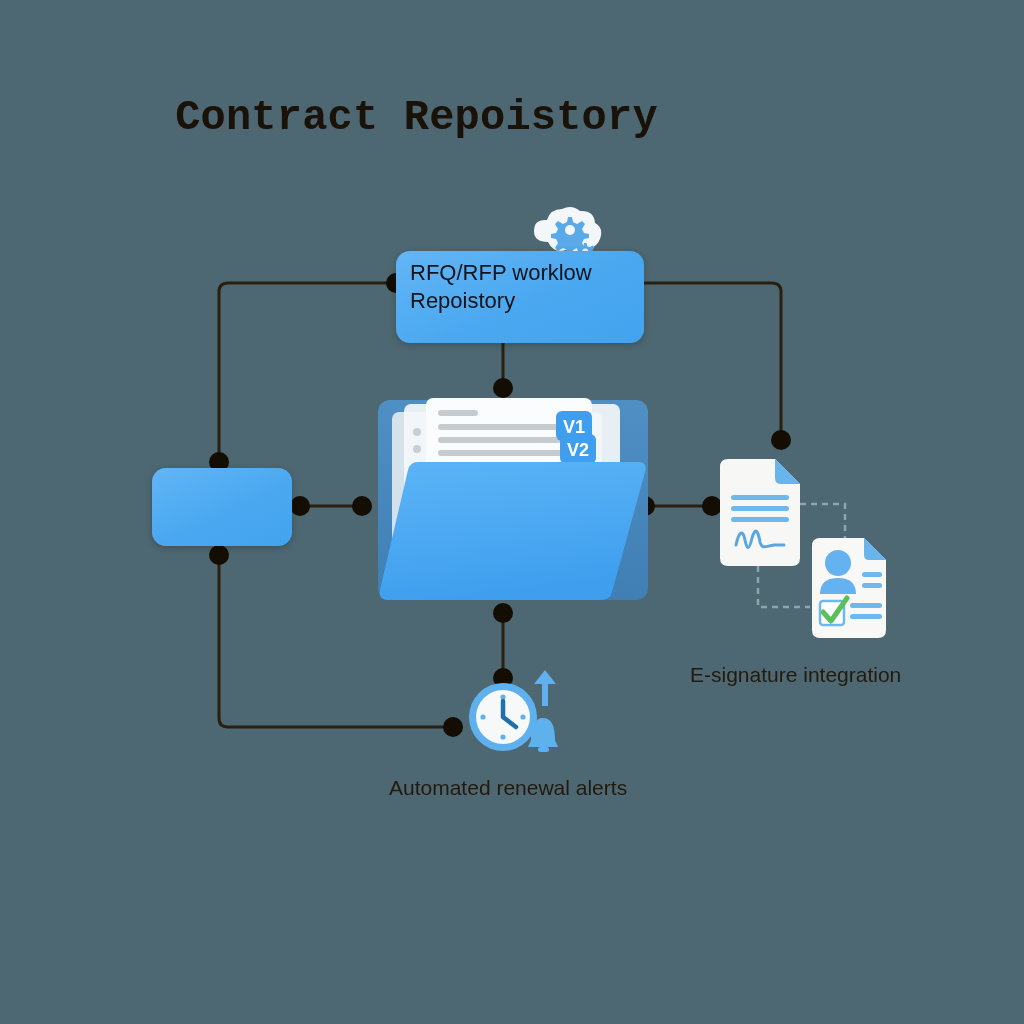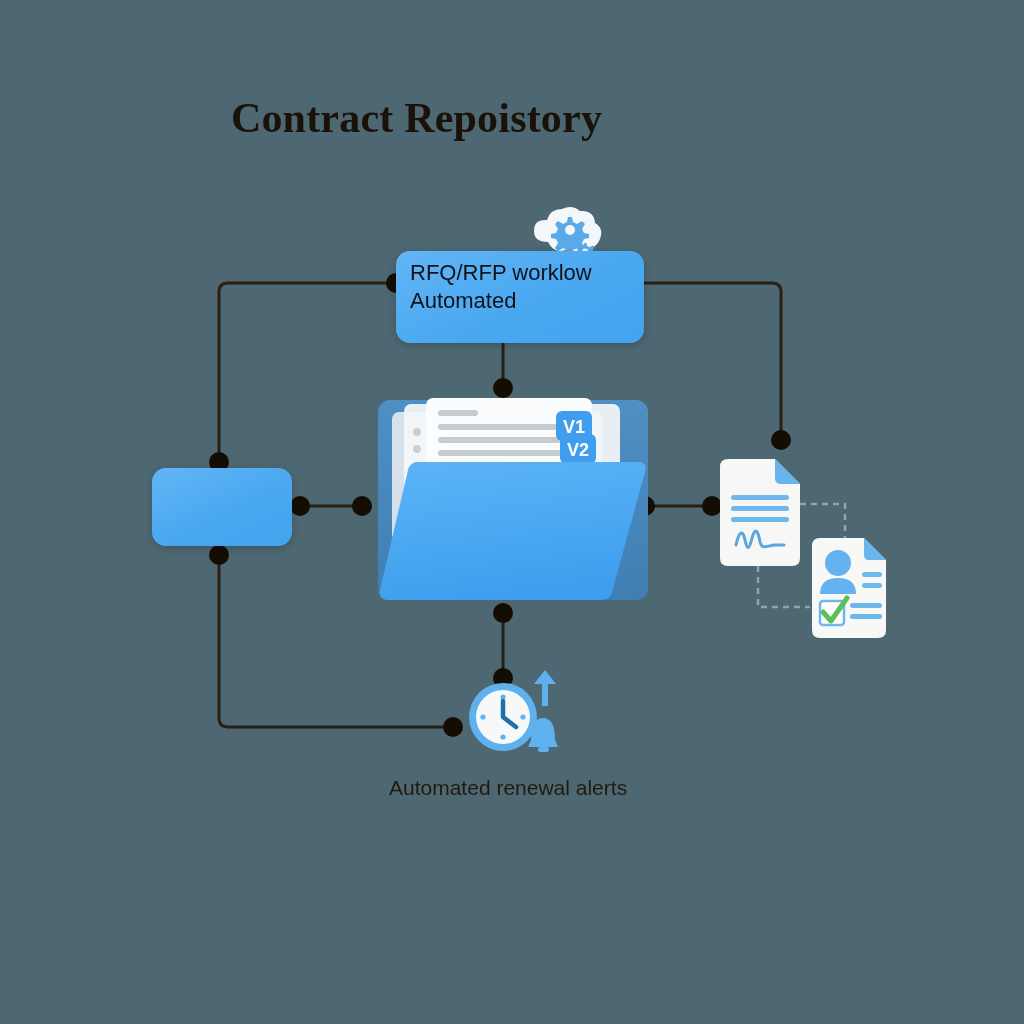--- a/index.html
+++ b/index.html
@@ -24,21 +24,21 @@
   .title {
     position: absolute;
     left: 0;
     top: 94px;
     width: 833px;
     text-align: center;
     font-size: 42px;
     font-weight: bold;
     color: #1a1208;
     letter-spacing: 0.2px;
-    font-family: Liberation Serif, serif;
+    font-family: Liberation Mono, monospace;
   }
   .node-box {
     position: absolute;
     border-radius: 14px;
     background: linear-gradient(155deg, #63b5f5 0%, #4aa8f0 55%, #43a3ee 100%);
     box-shadow: 0 2px 7px rgba(0,0,0,0.22);
   }
   #rfq-box {
     left: 396px;
     top: 251px;
@@ -231,23 +231,24 @@
         <circle cx="585.2" cy="251.5" r="3" fill="#f3f7fa"></circle>
       </g>
     </g>
   </svg>
 
   <div class="title">Contract Repoistory</div>
 
   <div class="node-box" id="rfq-box">
     <div id="rfq-label">
       <span>RFQ/RFP worklow</span><br>
-      <span>Automated</span>
+      <span>Repoistory</span>
     </div>
   </div>
 
   <div class="node-box" id="blank-box">
     <span></span>
   </div>
 
   <div class="caption" id="caption-renewal">Automated renewal alerts</div>
+  <div class="caption" id="caption-esign">E-signature integration</div>
 
 </div>
 
 </body></html>

